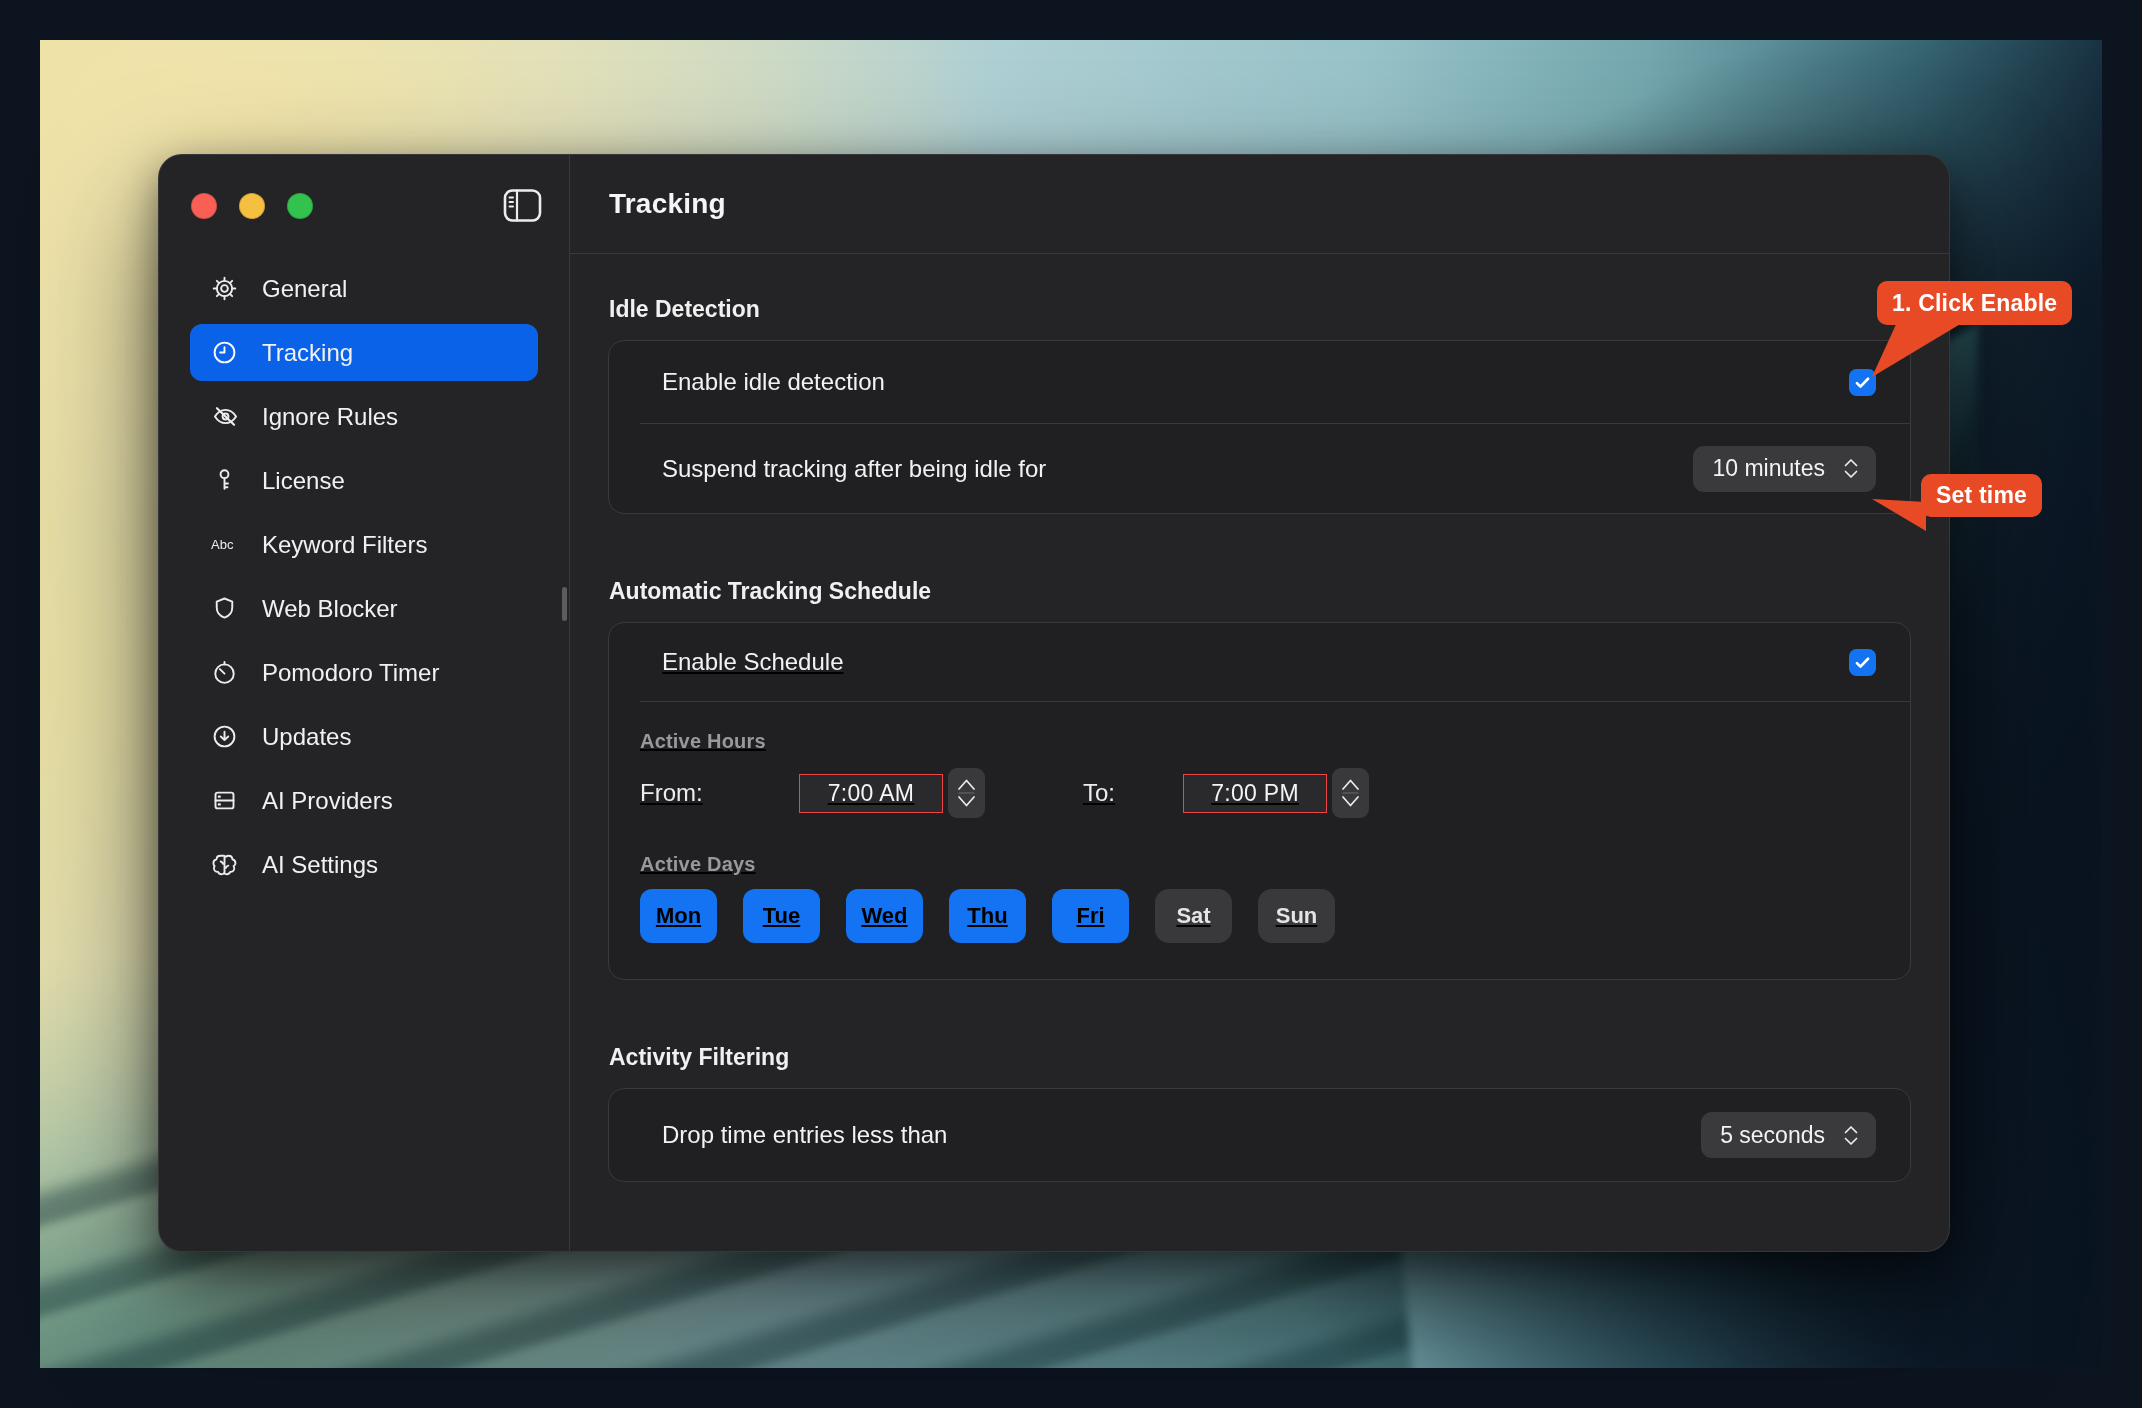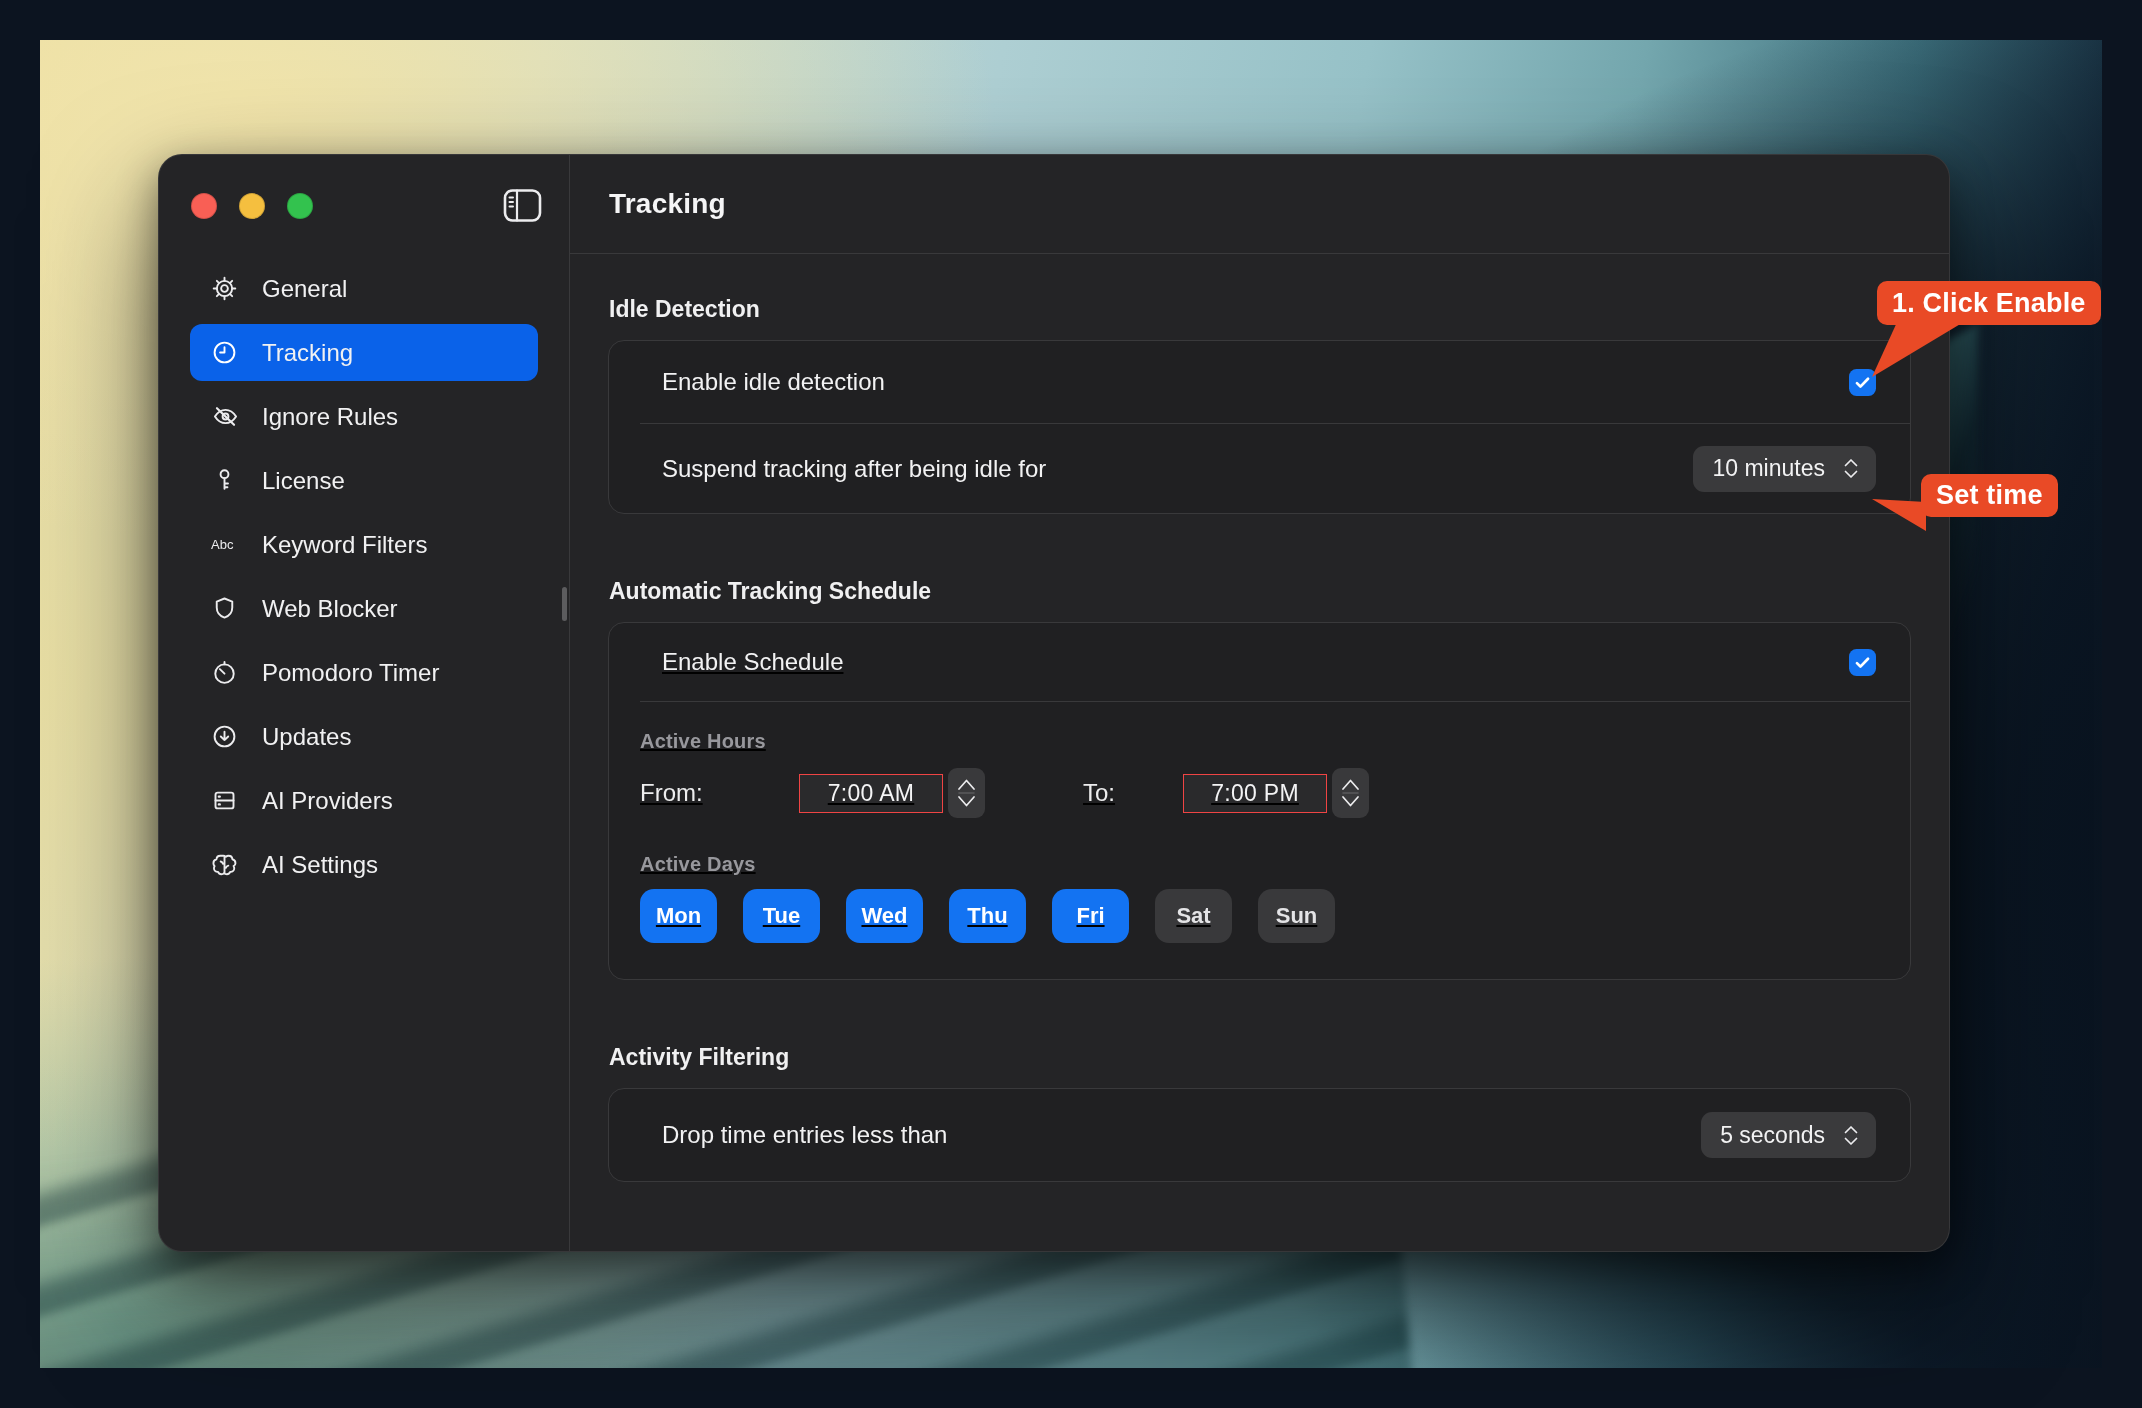--- a/index.html
+++ b/index.html
@@ -91,26 +91,26 @@
   }
   .stepper{
     width:37px;height:50px;margin-left:5px;background:#39393b;border:none;border-radius:9px;
     display:flex;align-items:center;justify-content:center;padding:0;cursor:pointer;
   }
   .days-row{display:flex;gap:26px;margin-top:13px;}
   .day{
     width:77px;height:54px;border-radius:14px;border:none;font-family:inherit;
     font-size:22px;font-weight:700;color:#e4e4e6;background:#39393b;cursor:pointer;
   }
-  .day.active{background:var(--accent-blue);color:#ffffff;}
+  .day.active{background:var(--accent-blue);color:#000000;border-radius:12px;}
   
   .overlay-svg{position:absolute;left:0;top:0;pointer-events:none;}
   .badge{
     position:absolute;height:44px;line-height:44px;padding:0 15px;border-radius:10px;
-    background:var(--annotation-orange);color:#fff;font-size:27px;font-weight:700;
+    background:var(--annotation-orange);color:#fff;font-size:23px;font-weight:700;
     white-space:nowrap;letter-spacing:.2px;
   }
   .badge.click-enable{left:1877px;top:281px;}
   .badge.set-time{left:1921px;top:474px;height:43px;line-height:43px;}
   svg.lineart{stroke:#ececee;fill:none;stroke-width:1.7;stroke-linecap:round;stroke-linejoin:round;}
   .selected svg.lineart{stroke:#ffffff;}
 </style>
 </head>
 <body>
 

